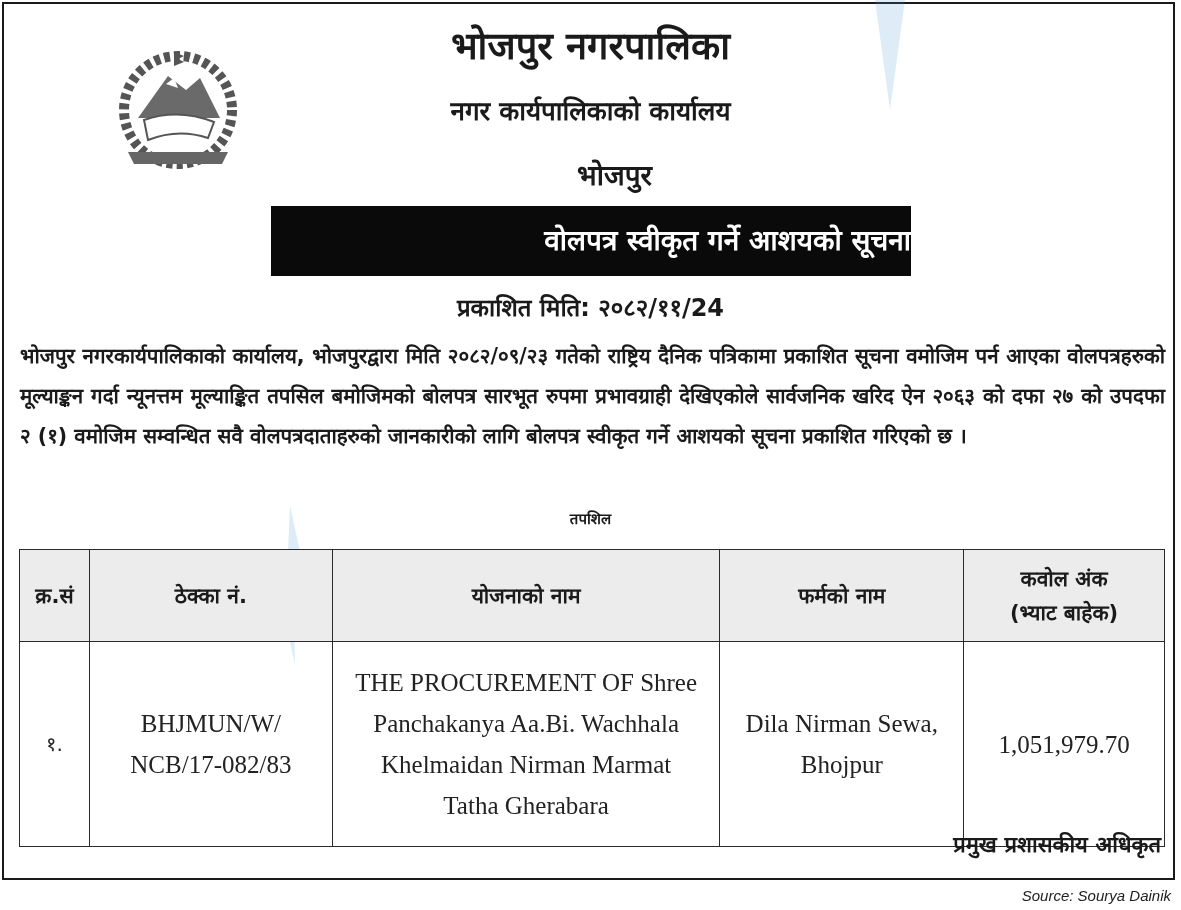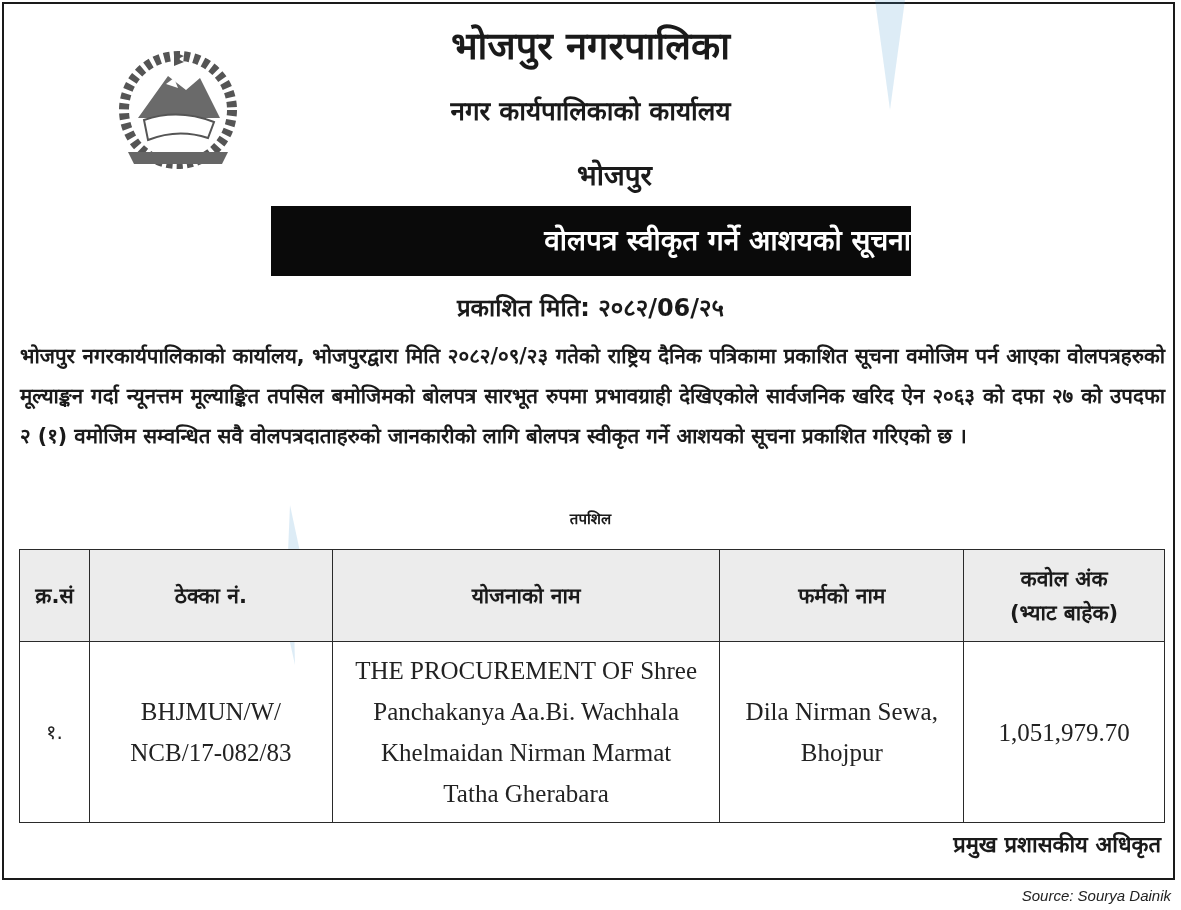--- a/index.html
+++ b/index.html
@@ -43,21 +43,21 @@
   <polygon points="66,4 66,18 76,14 70,11 76,8" fill="#555"></polygon>
   <path d="M20,104 L120,104 L114,116 L26,116 Z" fill="#666"></path>
 </svg>
 
 <div class="hdr h1">भोजपुर नगरपालिका</div>
 <div class="hdr h2">नगर कार्यपालिकाको कार्यालय</div>
 <div class="hdr h3">भोजपुर</div>
 
 <div class="banner">वोलपत्र स्वीकृत गर्ने आशयको सूचना</div>
 
-<div class="pubdate">प्रकाशित मिति: २०८२/06/२५</div>
+<div class="pubdate">प्रकाशित मिति: २०८२/११/24</div>
 
 <div class="para">भोजपुर नगरकार्यपालिकाको कार्यालय, भोजपुरद्वारा मिति २०८२/०९/२३ गतेको राष्ट्रिय दैनिक पत्रिकामा प्रकाशित सूचना वमोजिम पर्न आएका वोलपत्रहरुको मूल्याङ्कन गर्दा न्यूनत्तम मूल्याङ्कित तपसिल बमोजिमको बोलपत्र सारभूत रुपमा प्रभावग्राही देखिएकोले सार्वजनिक खरिद ऐन २०६३ को दफा २७ को उपदफा २ (१) वमोजिम सम्वन्धित सवै वोलपत्रदाताहरुको जानकारीको लागि बोलपत्र स्वीकृत गर्ने आशयको सूचना प्रकाशित गरिएको छ ।</div>
 
 <div class="tap">तपशिल</div>
 
 <table class="tbl">
   <colgroup>
     <col style="width:70px">
     <col style="width:243px">
     <col style="width:388px">
@@ -75,21 +75,21 @@
         <div>(भ्याट बाहेक)</div>
       </th>
     </tr>
   </thead>
   <tbody>
     <tr>
       <td class="sn">१.</td>
       <td style="padding:0 20px;">
         <span>BHJMUN/W/ NCB/17-082/83</span>
       </td>
-      <td style="padding:4px 18px;">
+      <td style="padding:16px 18px;">
         <span>THE PROCUREMENT OF Shree Panchakanya Aa.Bi. Wachhala Khelmaidan Nirman Marmat Tatha Gherabara</span>
       </td>
       <td style="padding:0 12px;">
         <span>Dila Nirman Sewa, Bhojpur</span>
       </td>
       <td>1,051,979.70</td>
     </tr>
   </tbody>
 </table>
 

